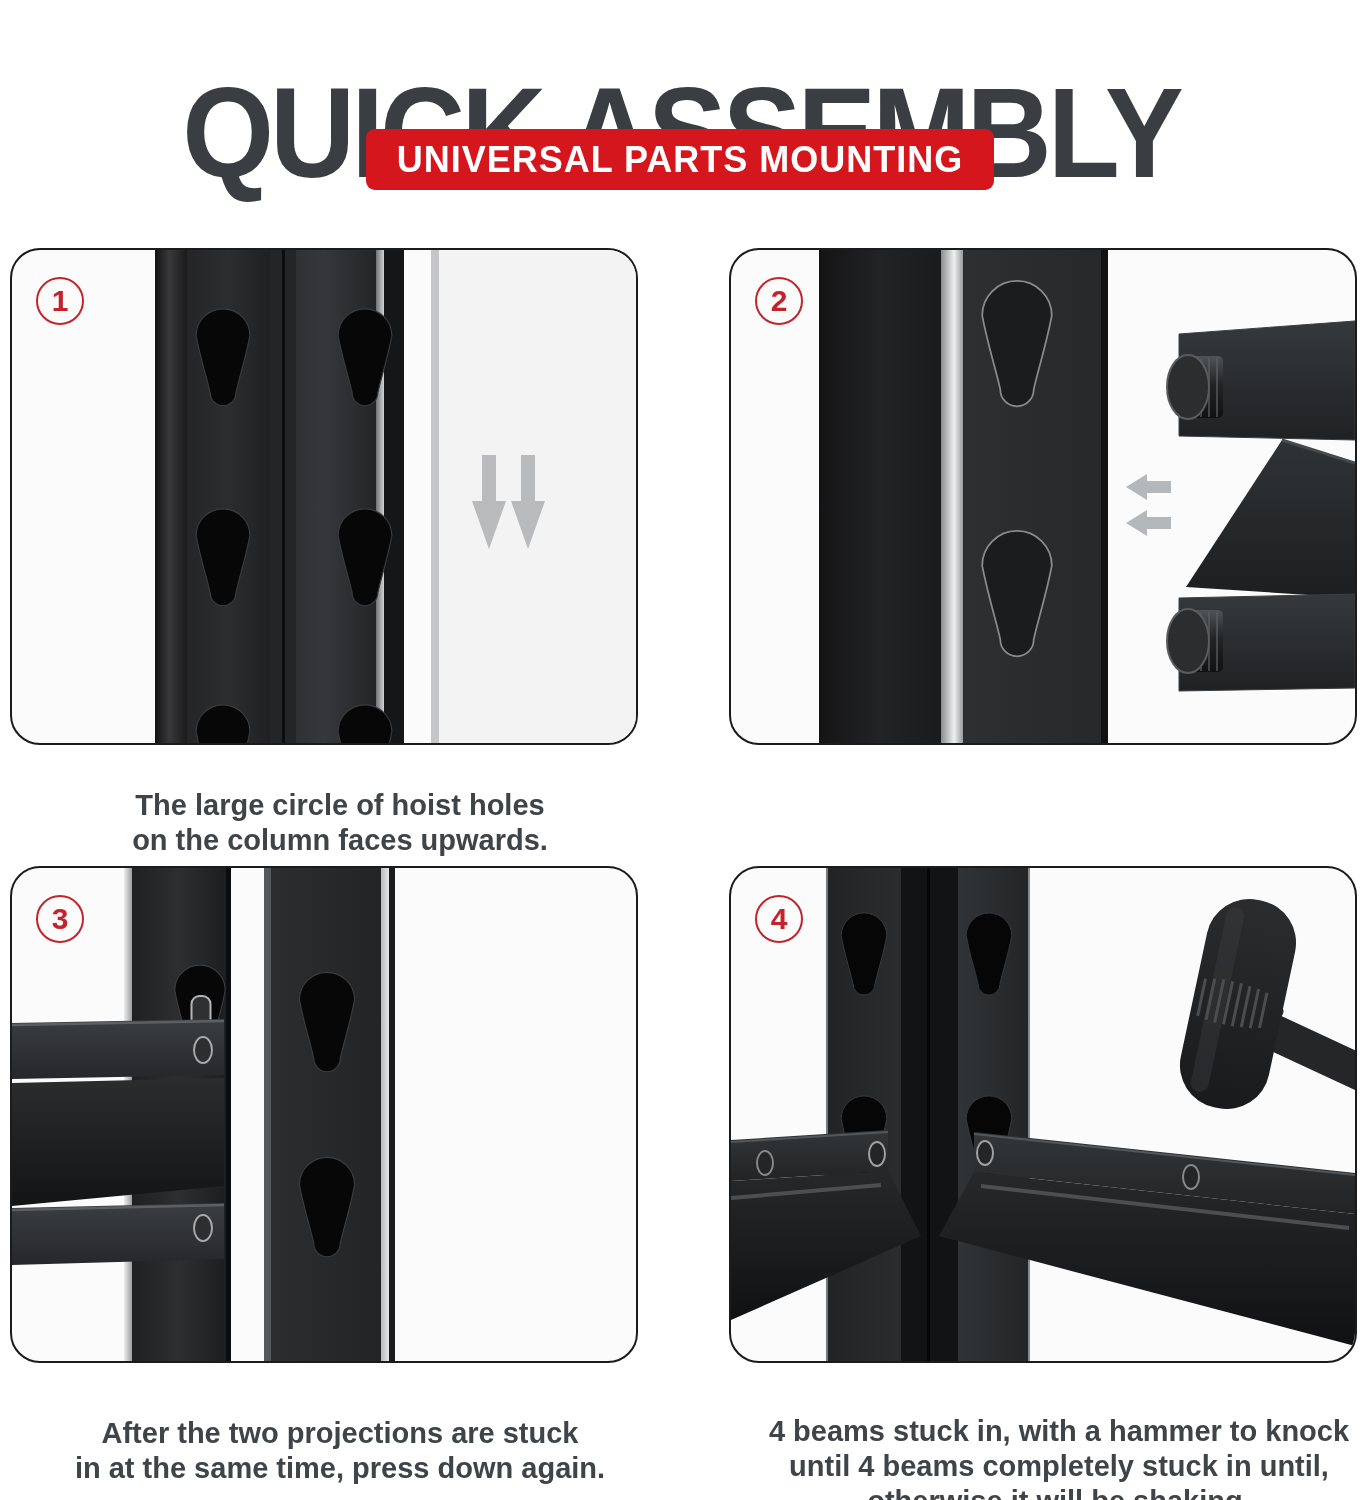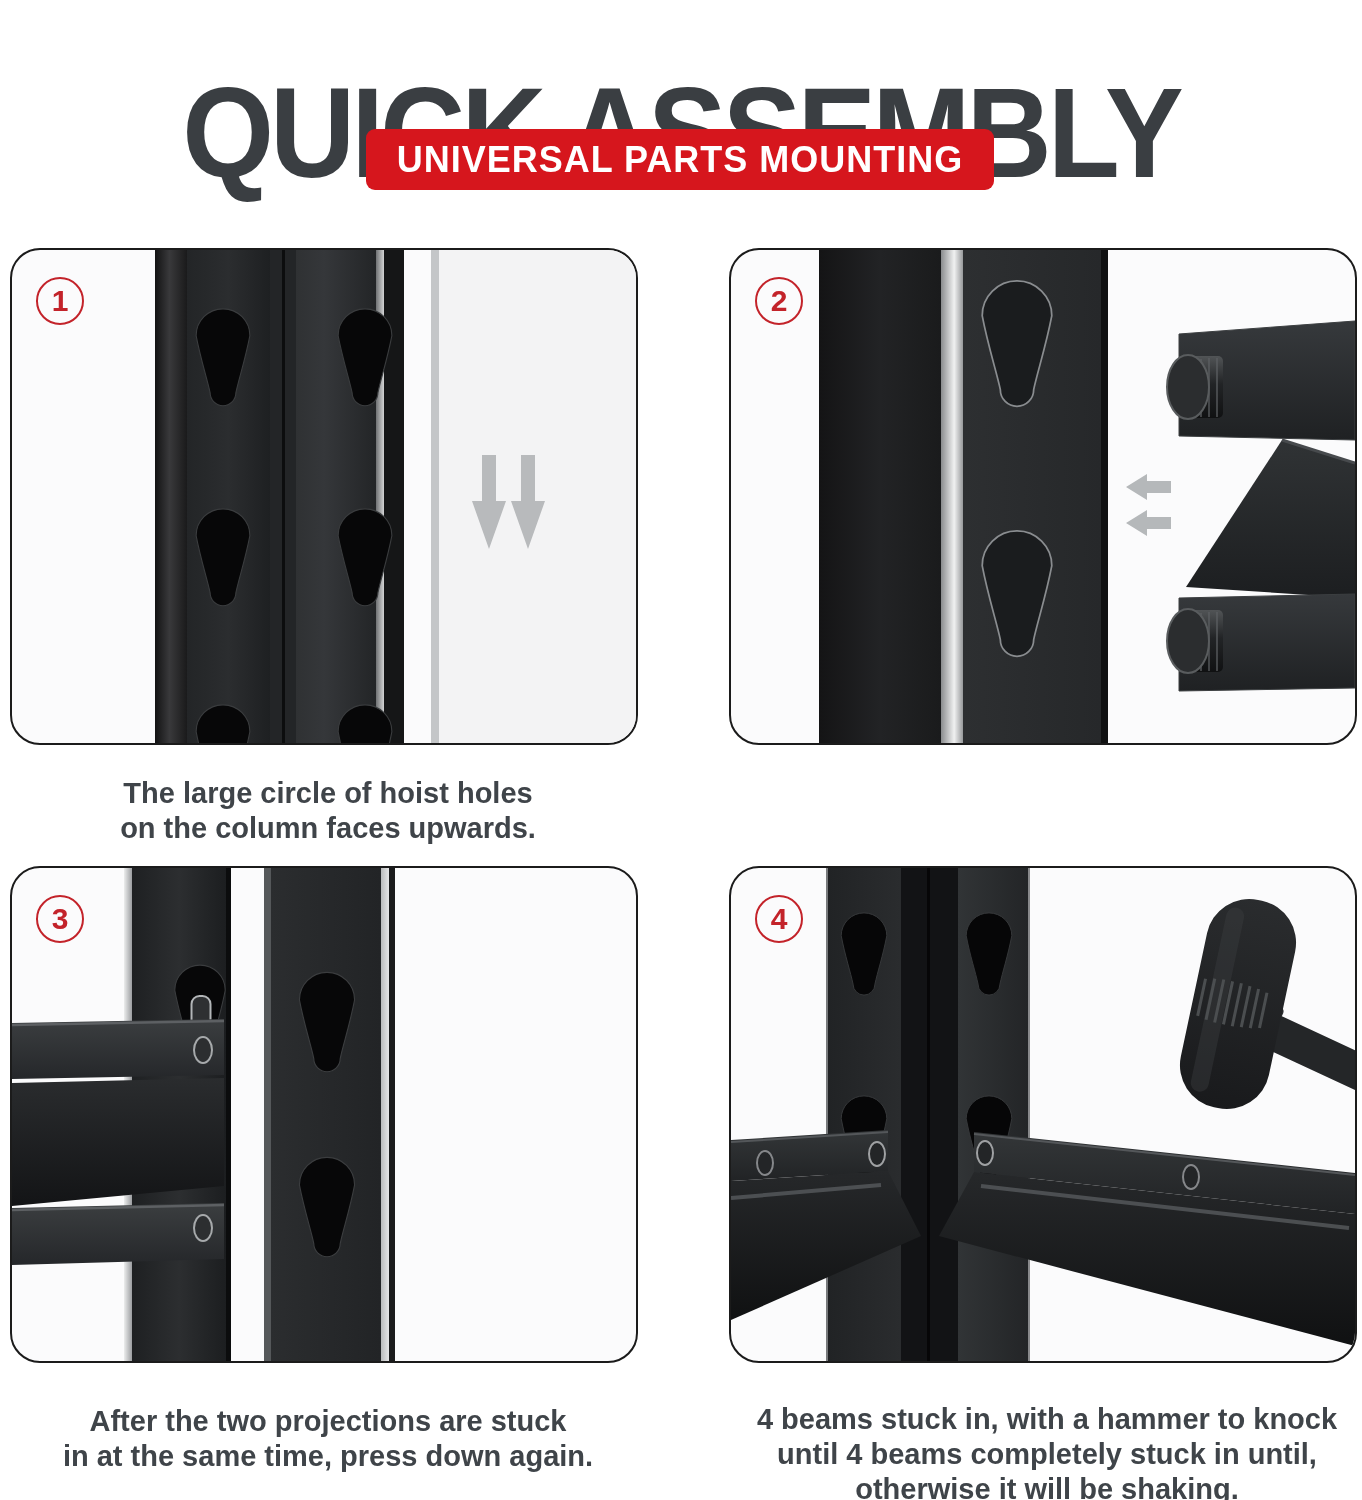--- a/index.html
+++ b/index.html
@@ -11,21 +11,21 @@
   .banner{position:absolute;left:366px;top:129px;width:628px;height:61px;background:#d6161d;
           border-radius:9px;color:#ffffff;font-size:36px;font-weight:700;text-align:center;
           line-height:62px;letter-spacing:1px;}
   .panel{position:absolute;width:624px;height:493px;border:2px solid #1b1b1b;border-radius:30px;
          background:#fbfbfc;overflow:hidden;margin:0;}
   .p1{left:10px;top:248px}.p2{left:729px;top:248px}.p3{left:10px;top:866px}.p4{left:729px;top:866px}
   .badge{position:absolute;left:24px;top:27px;width:44px;height:44px;border:2.5px solid #c3232a;
          border-radius:50%;color:#c3232a;font-size:30px;font-weight:700;display:flex;
          align-items:center;justify-content:center;z-index:2;}
   .illus{position:absolute;left:0;top:0;width:100%;height:100%;display:block;}
-  .caption{position:absolute;margin:4px;font-size:29px;line-height:35px;font-weight:700;color:#3f4449;
+  .caption{position:absolute;margin:16px;font-size:29px;line-height:35px;font-weight:700;color:#3f4449;
            text-align:center;white-space:pre;}
   .c1{left:10px;top:772px;width:628px}
   .c2{left:729px;top:772px;width:628px}
   .c3{left:10px;top:1400px;width:628px}
   .c4{left:729px;top:1398px;width:628px}
 </style>
 </head>
 <body>
 
 <div class="page">

